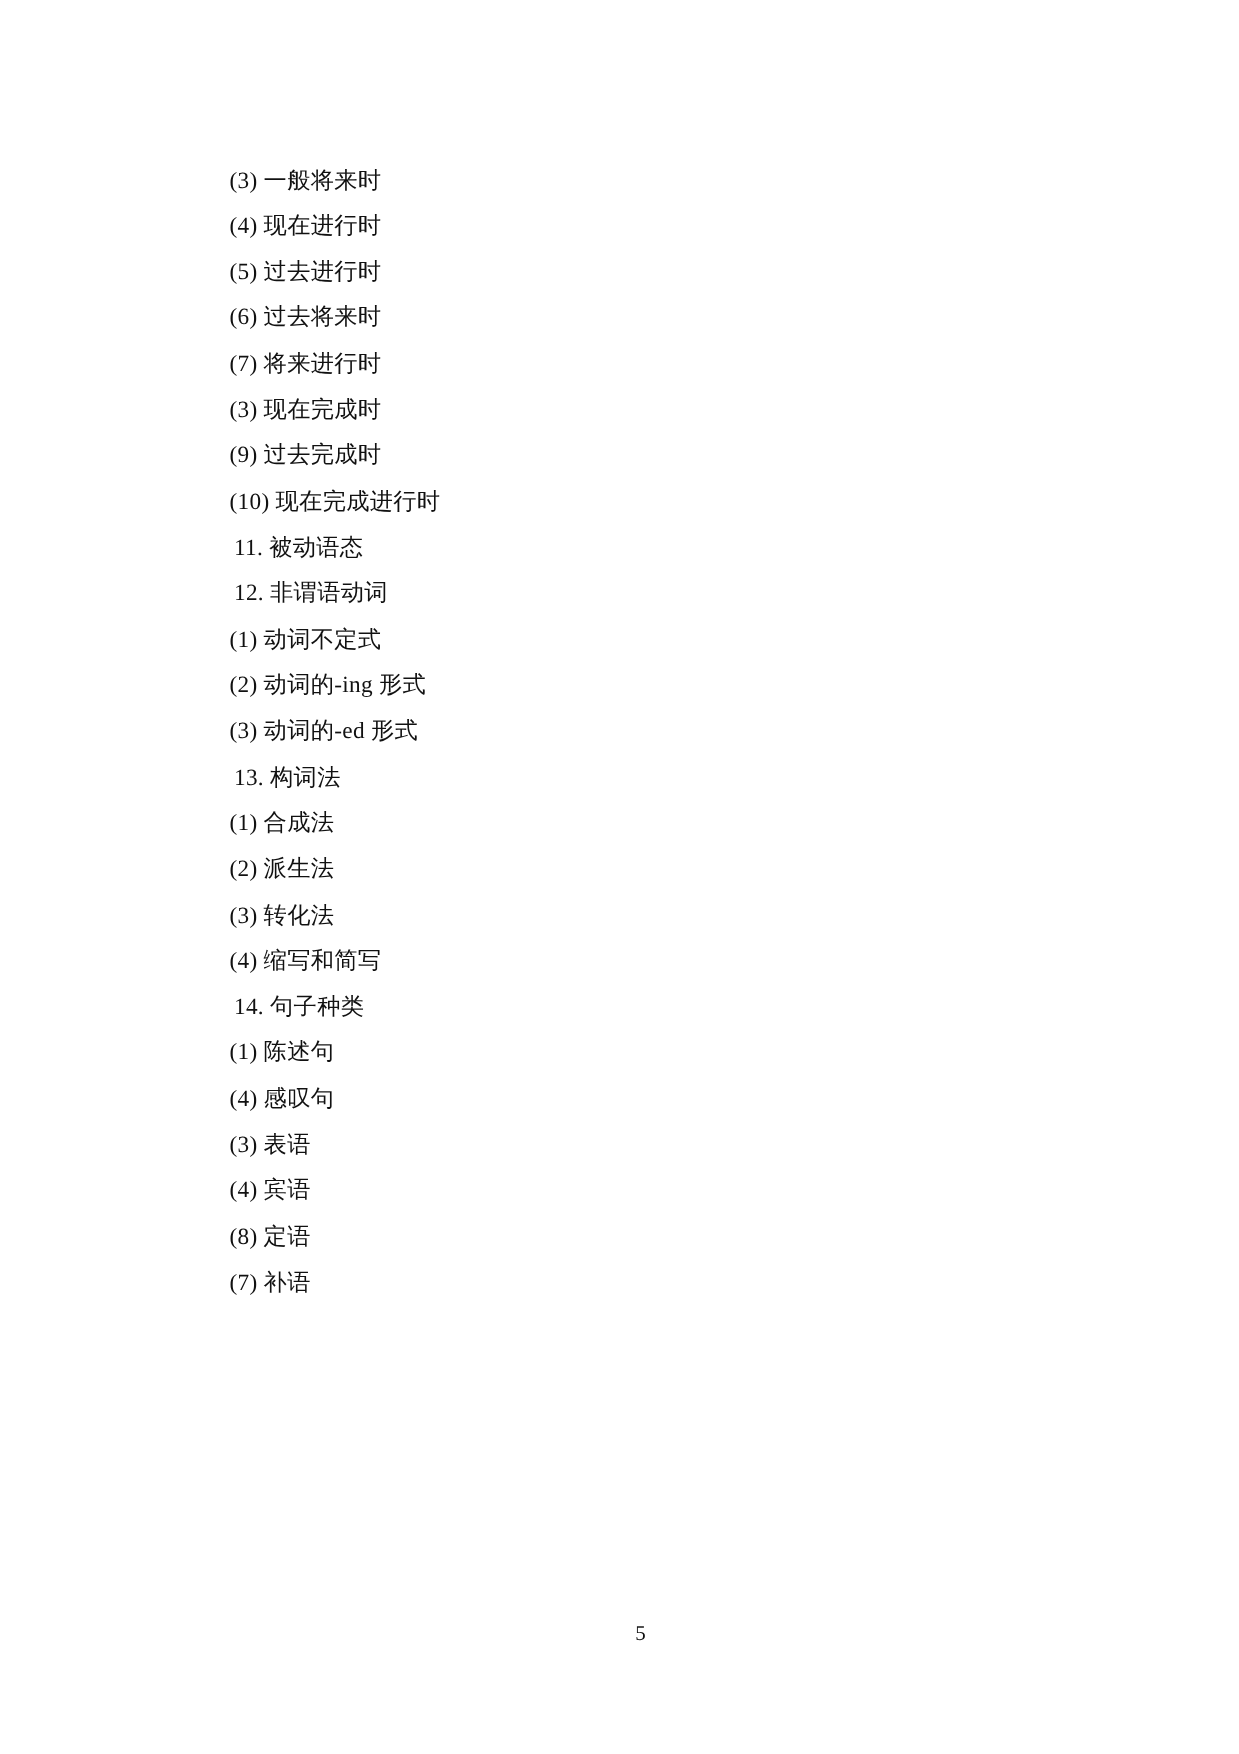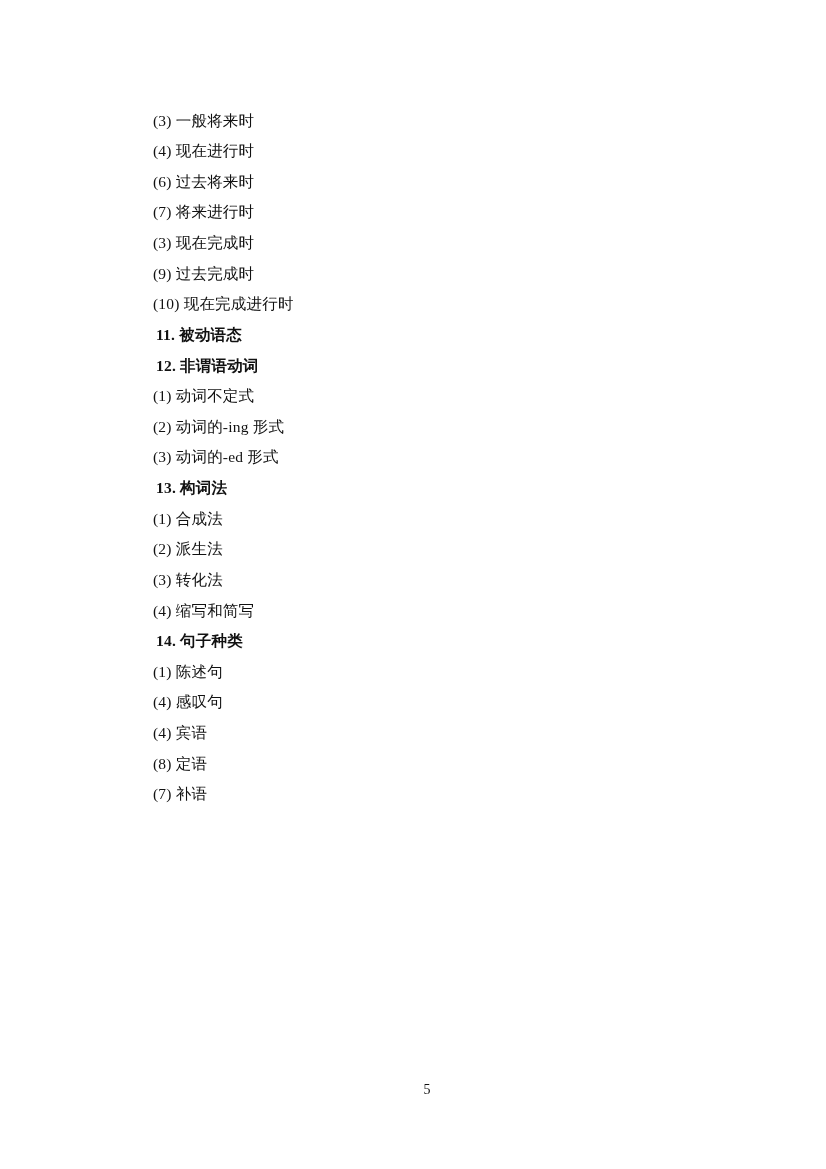--- a/index.html
+++ b/index.html
@@ -34,55 +34,56 @@
     display: flex;
     align-items: center;
     font-size: 15.5px;
     line-height: 1;
     white-space: pre;
     letter-spacing: 0.2px;
     text-align: center;
   }
   .line.heading {
     padding-left: 3px;
-    font-weight: bold;
   }
   .page-number {
     position: absolute;
     top: 1082px;
     left: 153px;
     width: 548px;
     text-align: center;
     font-size: 14px;
     color: #111111;
   }
 </style>
 </head>
 <body>
 
 <div class="page">
   <div class="doc-lines" id="doc-lines">
       <div class="line">(3) 一般将来时</div>
       <div class="line">(4) 现在进行时</div>
+      <div class="line">(5) 过去进行时</div>
       <div class="line">(6) 过去将来时</div>
       <div class="line">(7) 将来进行时</div>
       <div class="line">(3) 现在完成时</div>
       <div class="line">(9) 过去完成时</div>
       <div class="line">(10) 现在完成进行时</div>
       <div class="line heading">11. 被动语态</div>
       <div class="line heading">12. 非谓语动词</div>
       <div class="line">(1) 动词不定式</div>
       <div class="line">(2) 动词的-ing 形式</div>
       <div class="line">(3) 动词的-ed 形式</div>
       <div class="line heading">13. 构词法</div>
       <div class="line">(1) 合成法</div>
       <div class="line">(2) 派生法</div>
       <div class="line">(3) 转化法</div>
       <div class="line">(4) 缩写和简写</div>
       <div class="line heading">14. 句子种类</div>
       <div class="line">(1) 陈述句</div>
       <div class="line">(4) 感叹句</div>
+      <div class="line">(3) 表语</div>
       <div class="line">(4) 宾语</div>
       <div class="line">(8) 定语</div>
       <div class="line">(7) 补语</div>
     </div>
   <div class="page-number">5</div>
 </div>
 
 </body></html>

